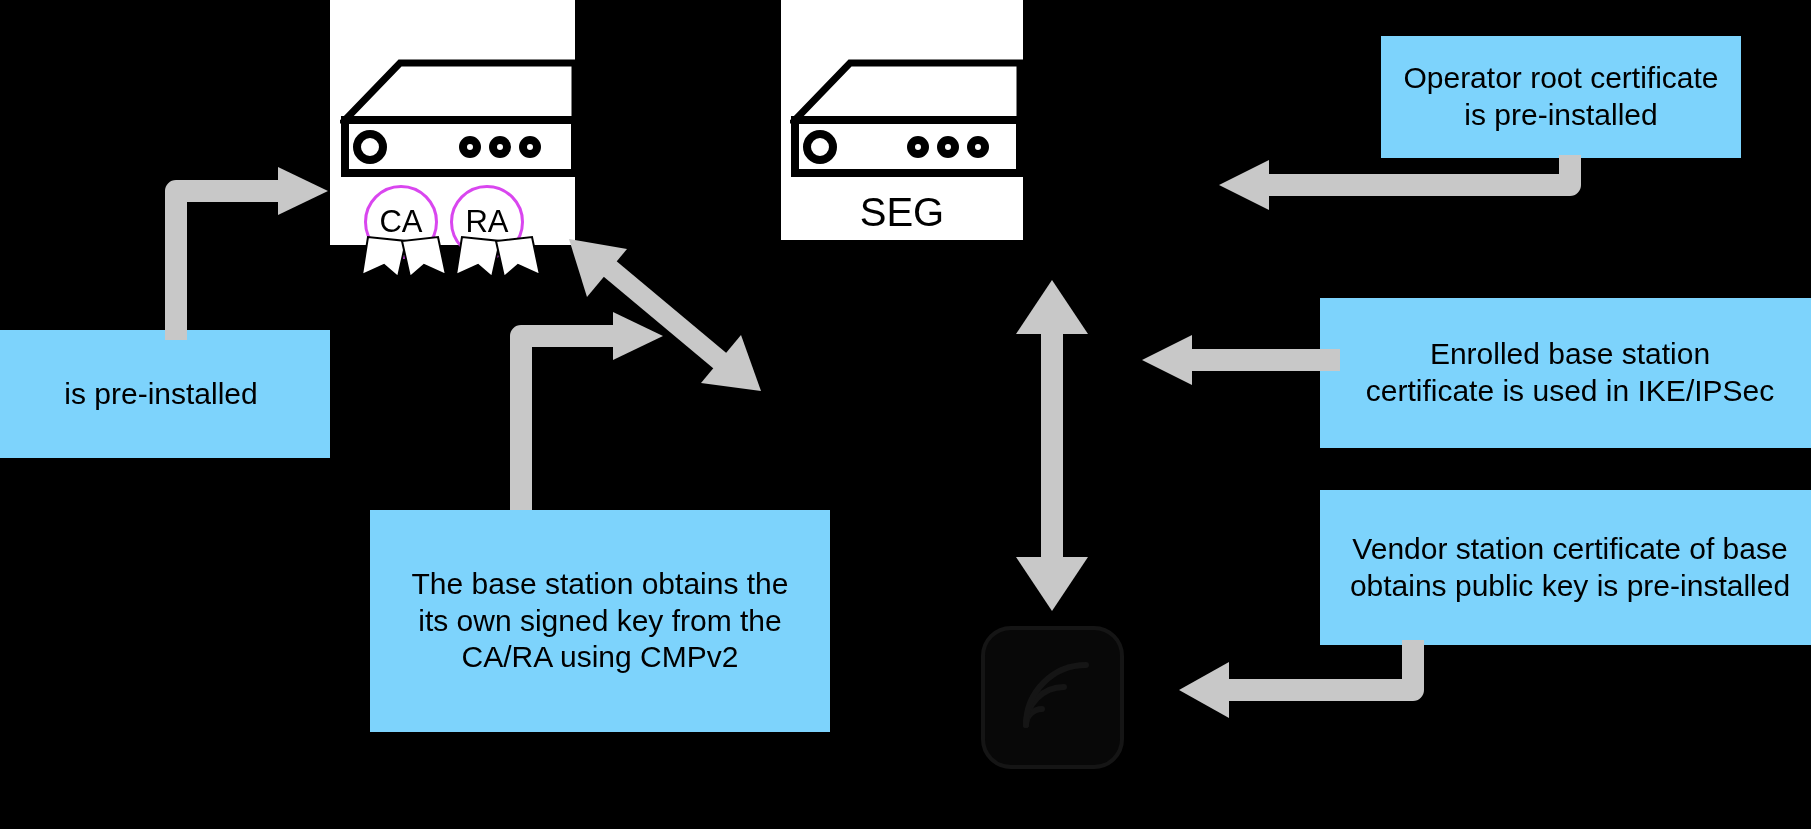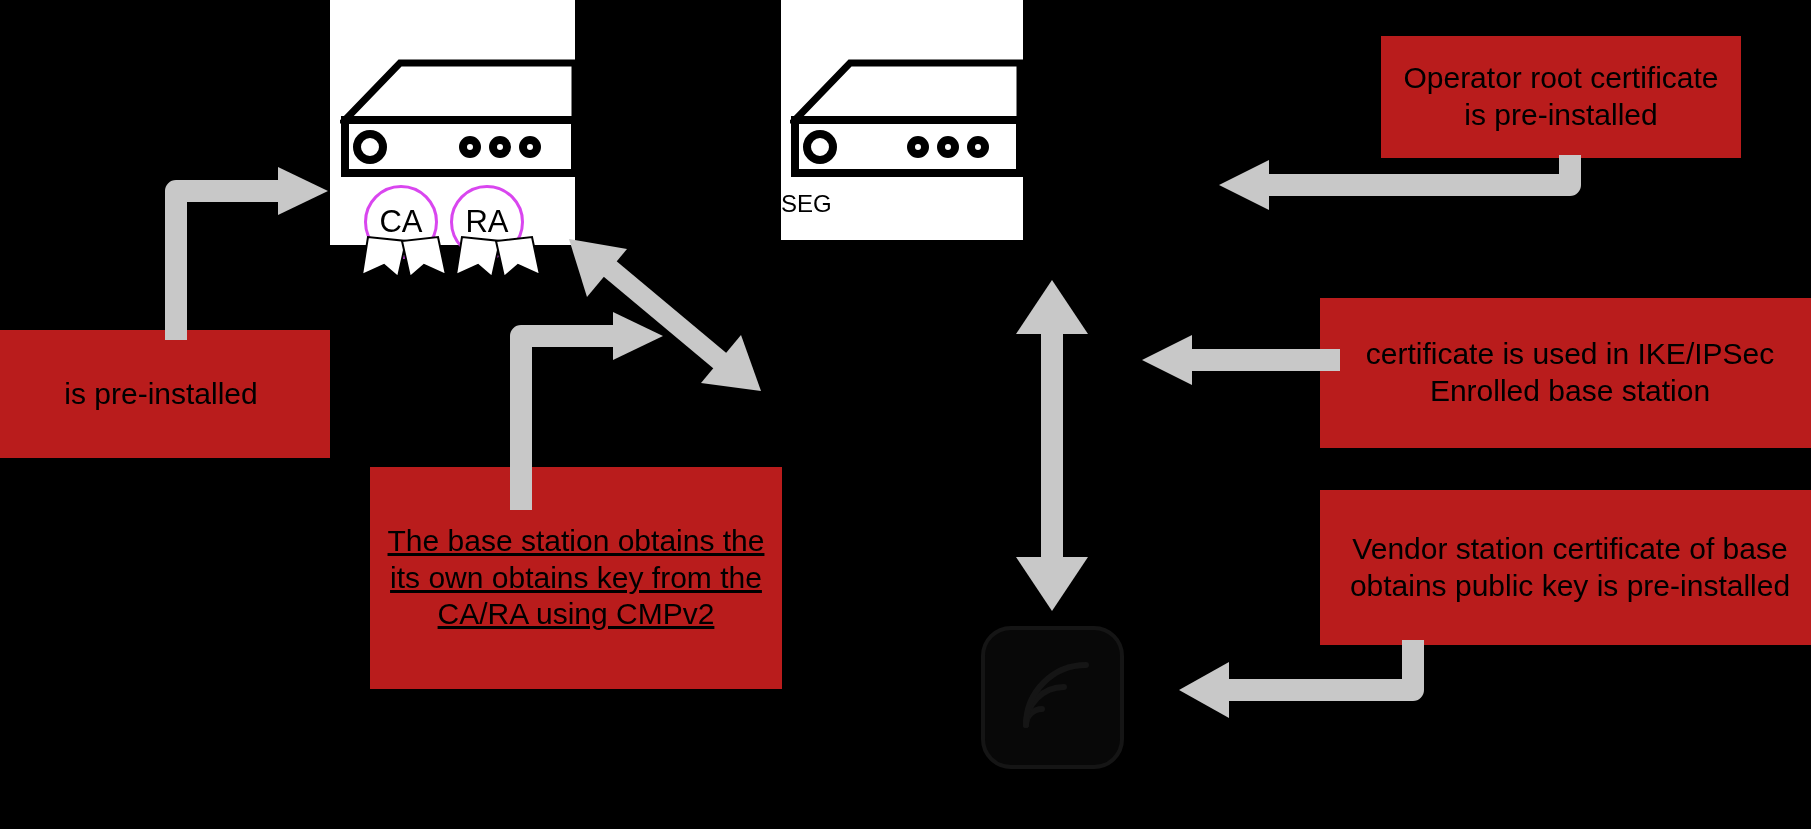--- a/index.html
+++ b/index.html
@@ -1,27 +1,27 @@
 <!DOCTYPE html>
 <html><head>
 <meta charset="utf-8">
 <style>
   html,body{margin:0;padding:0;background:#000;}
   #stage{position:relative;width:1811px;height:829px;background:#000;overflow:hidden;
          font-family:"Liberation Sans", sans-serif;}
 
   
   .panel{position:absolute;background:#fff;color:#000;}
-  .callout{position:absolute;background:#b91c1c;color:#000;display:flex;align-items:center;
+  .callout{position:absolute;background:#7dd3fc;color:#000;display:flex;align-items:center;
            justify-content:center;text-align:center;line-height:1.22;font-size:30px;}
 
   
   .device{position:absolute;}
   .device svg{display:block;}
-  .devlabel{position:absolute;width:100%;text-align:left;font-size:24px;color:#000;}
+  .devlabel{position:absolute;width:100%;text-align:center;font-size:40px;color:#000;}
 
   
   .badge{position:absolute;width:74px;height:74px;border:3px solid #d946ef;border-radius:50%;
          background:#fff;display:flex;align-items:center;justify-content:center;
          font-size:31px;color:#000;box-sizing:border-box;}
 
   
   .arrow{position:absolute;}
   .arrow svg{display:block;overflow:visible;}
 
@@ -90,39 +90,39 @@
       </g>
     </svg>
   </div>
 
   <div class="callout" style="left:-8px;top:330px;width:338px;height:128px;">
     <div>
       <div>is pre-installed</div>
     </div>
   </div>
 
-  <div class="callout" style="left:370px;top:467px;width:412px;height:222px;text-decoration:underline;">
+  <div class="callout" style="left:370px;top:510px;width:460px;height:222px;">
     <div>
       <div>The base station obtains the</div>
-      <div>its own obtains key from the</div>
+      <div>its own signed key from the</div>
       <div>CA/RA using CMPv2</div>
     </div>
   </div>
 
   <div class="callout" style="left:1381px;top:36px;width:360px;height:122px;">
     <div>
       <div>Operator root certificate</div>
       <div>is pre-installed</div>
     </div>
   </div>
 
   <div class="callout" style="left:1320px;top:298px;width:500px;height:150px;">
     <div>
+      <div>Enrolled base station</div>
       <div>certificate is used in IKE/IPSec</div>
-      <div>Enrolled base station</div>
     </div>
   </div>
 
   <div class="callout" style="left:1320px;top:490px;width:500px;height:155px;">
     <div>
       <div>Vendor station certificate of base</div>
       <div>obtains public key is pre-installed</div>
     </div>
   </div>
 

